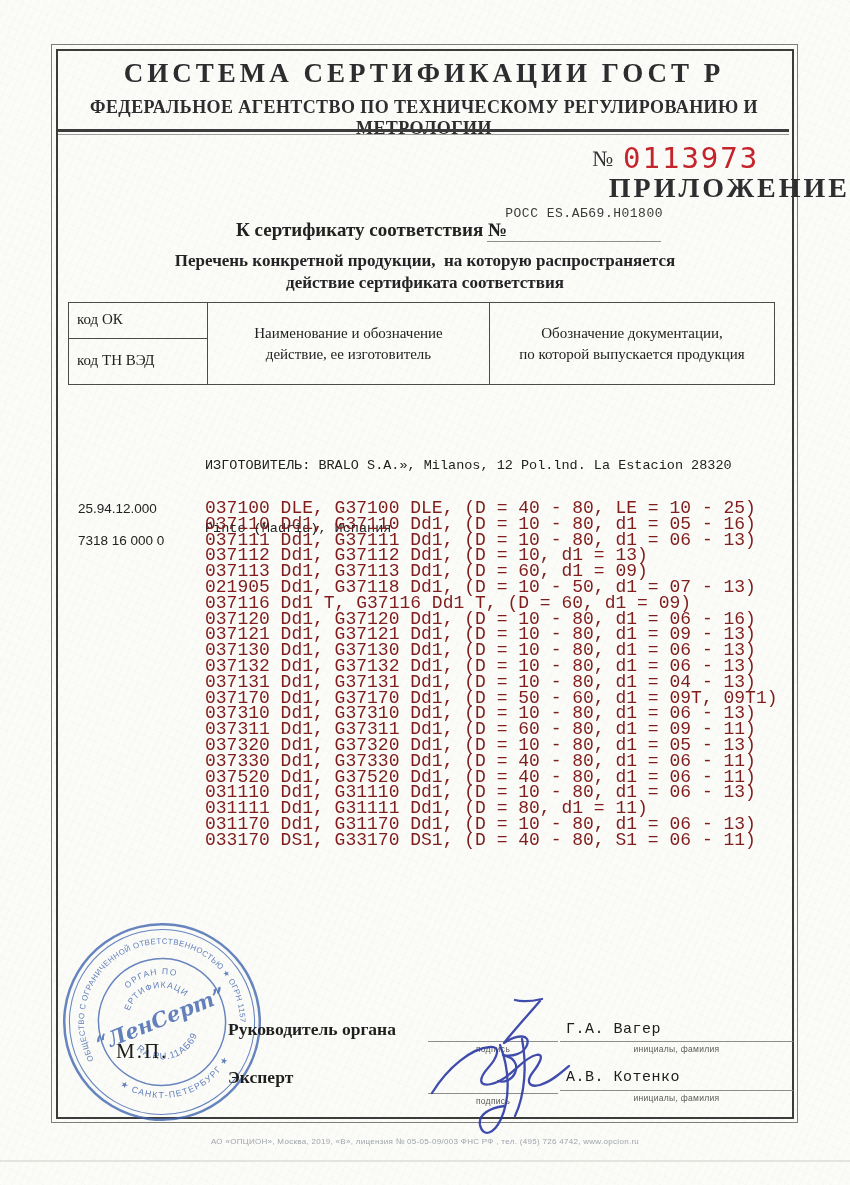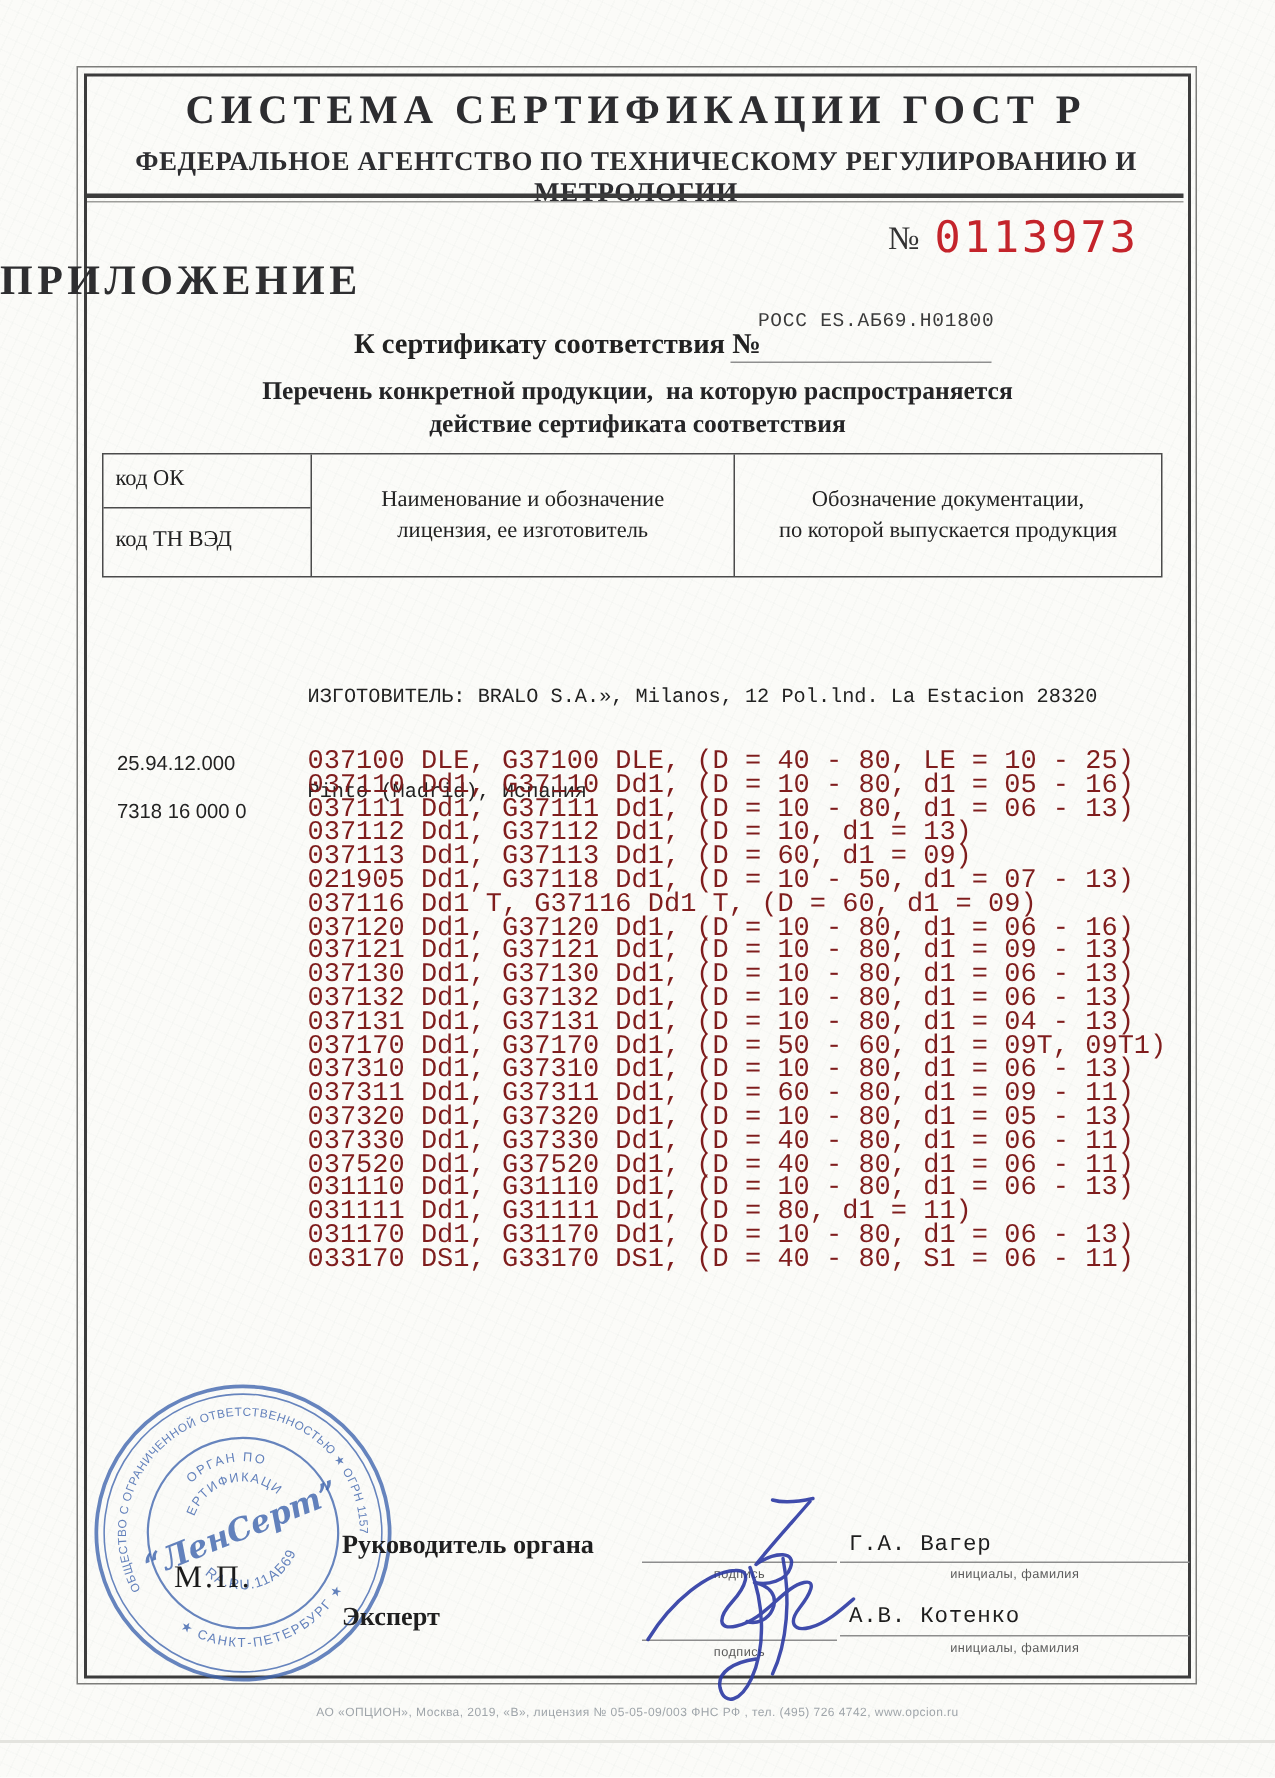--- a/index.html
+++ b/index.html
@@ -26,21 +26,21 @@
     font-weight:bold; font-size:18px; letter-spacing:0.4px; color:#2d2d30;
   }
   .hdr-rule { position:absolute; left:58px; top:129px; width:731px; height:2.5px; background:#3c3c3c; }
   .hdr-rule-thin { position:absolute; left:58px; top:134px; width:731px; height:1px; background:#9d9d9a; }
 
   .blank-number { position:absolute; left:592px; top:141px; display:flex; align-items:flex-start; gap:10px; }
   .no-sign { font-size:22px; color:#333; margin-top:5px; }
   .no-digits { font-family:"DejaVu Sans Mono", monospace; font-size:29px; letter-spacing:2px; color:#c4242b; }
 
   .app-title {
-    position:absolute; left:0; width:850px; top:172px; text-align:left;
+    position:absolute; left:0; width:850px; top:172px; text-align:right;
     font-weight:bold; font-size:28px; letter-spacing:3px; color:#2e2e30;
   }
   .cert-label { position:absolute; left:236px; top:219px; font-weight:bold; font-size:19px; color:#222; }
   .cert-value {
     position:absolute; left:487px; top:206px; width:176px; text-align:right;
     font-family:"Liberation Mono", monospace; font-size:13px; letter-spacing:0.5px; color:#3a3a3a;
   }
   .cert-underline { position:absolute; left:487px; top:241px; width:174px; height:1px; background:#8f8f8f; }
 
   .purpose { position:absolute; left:0; width:850px; text-align:center; font-weight:bold; font-size:17px; color:#242426; white-space:pre; }
@@ -125,21 +125,21 @@
   <div class="purpose p1">Перечень конкретной продукции,  на которую распространяется</div>
   <div class="purpose p2">действие сертификата соответствия</div>
 
   <div class="tbl">
     <div class="tbl-c1">
       <div class="tbl-c1-top">код ОК</div>
       <div class="tbl-c1-bot">код ТН ВЭД</div>
     </div>
     <div class="tbl-c2">
       <div>Наименование и обозначение</div>
-      <div>лицензия, ее изготовитель</div>
+      <div>действие, ее изготовитель</div>
     </div>
     <div class="tbl-c3">
       <div>Обозначение документации,</div>
       <div>по которой выпускается продукция</div>
     </div>
   </div>
 
   <div class="mfr">
     <div>ИЗГОТОВИТЕЛЬ: BRALO S.A.», Milanos, 12 Pol.lnd. La Estacion 28320</div>
     <div>Pinto (Madrid), Испания</div>

